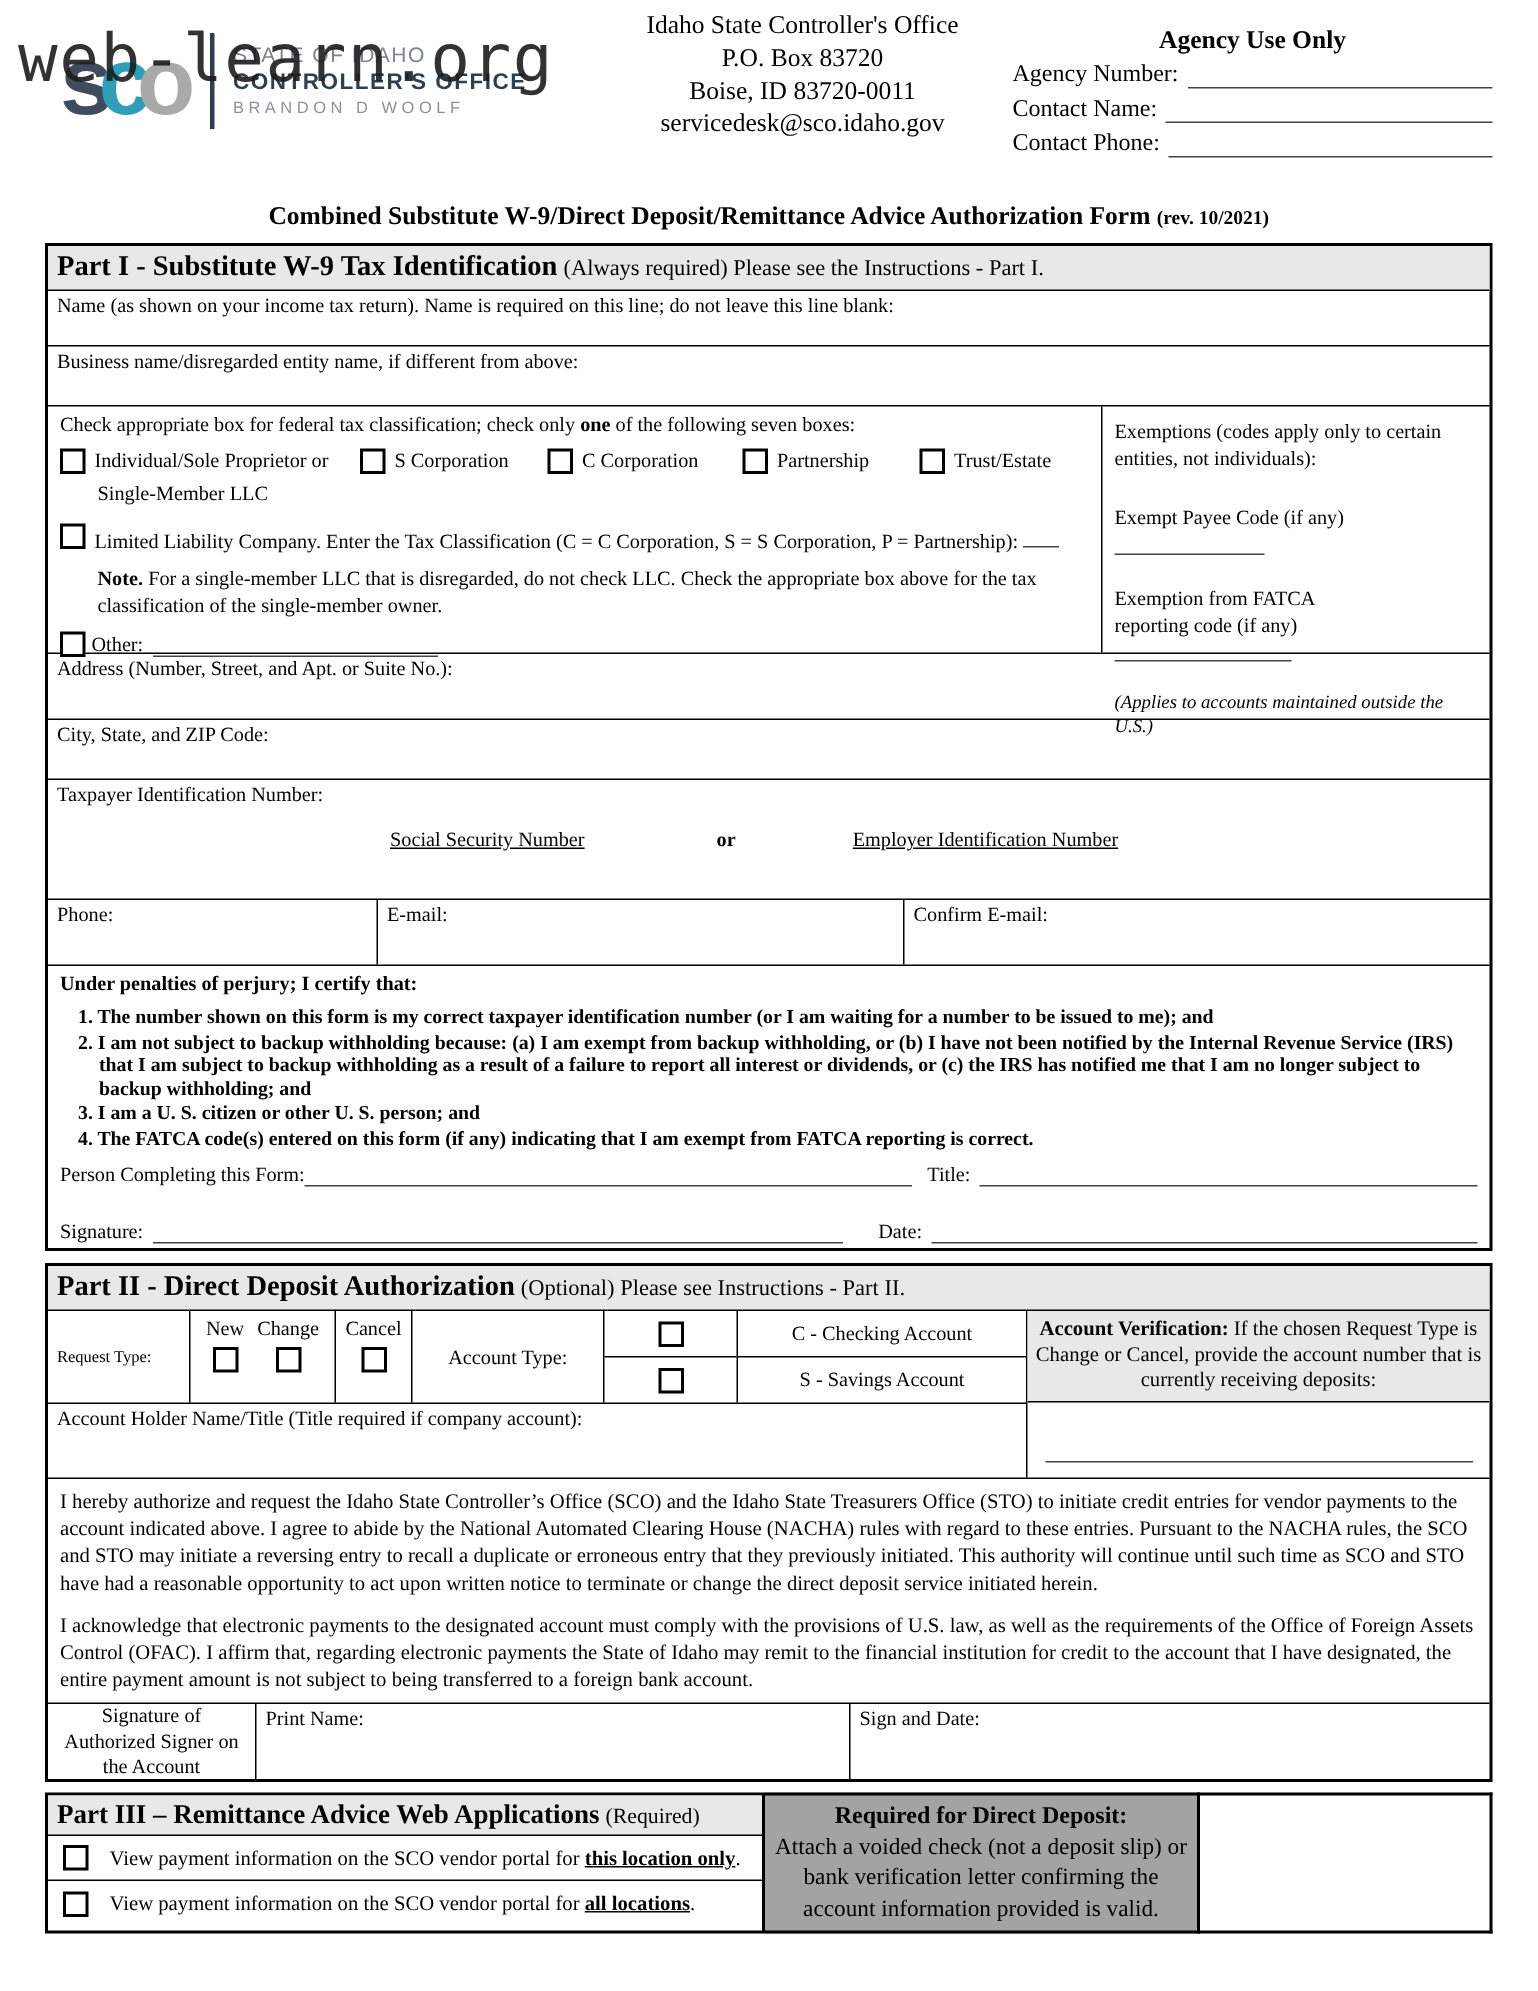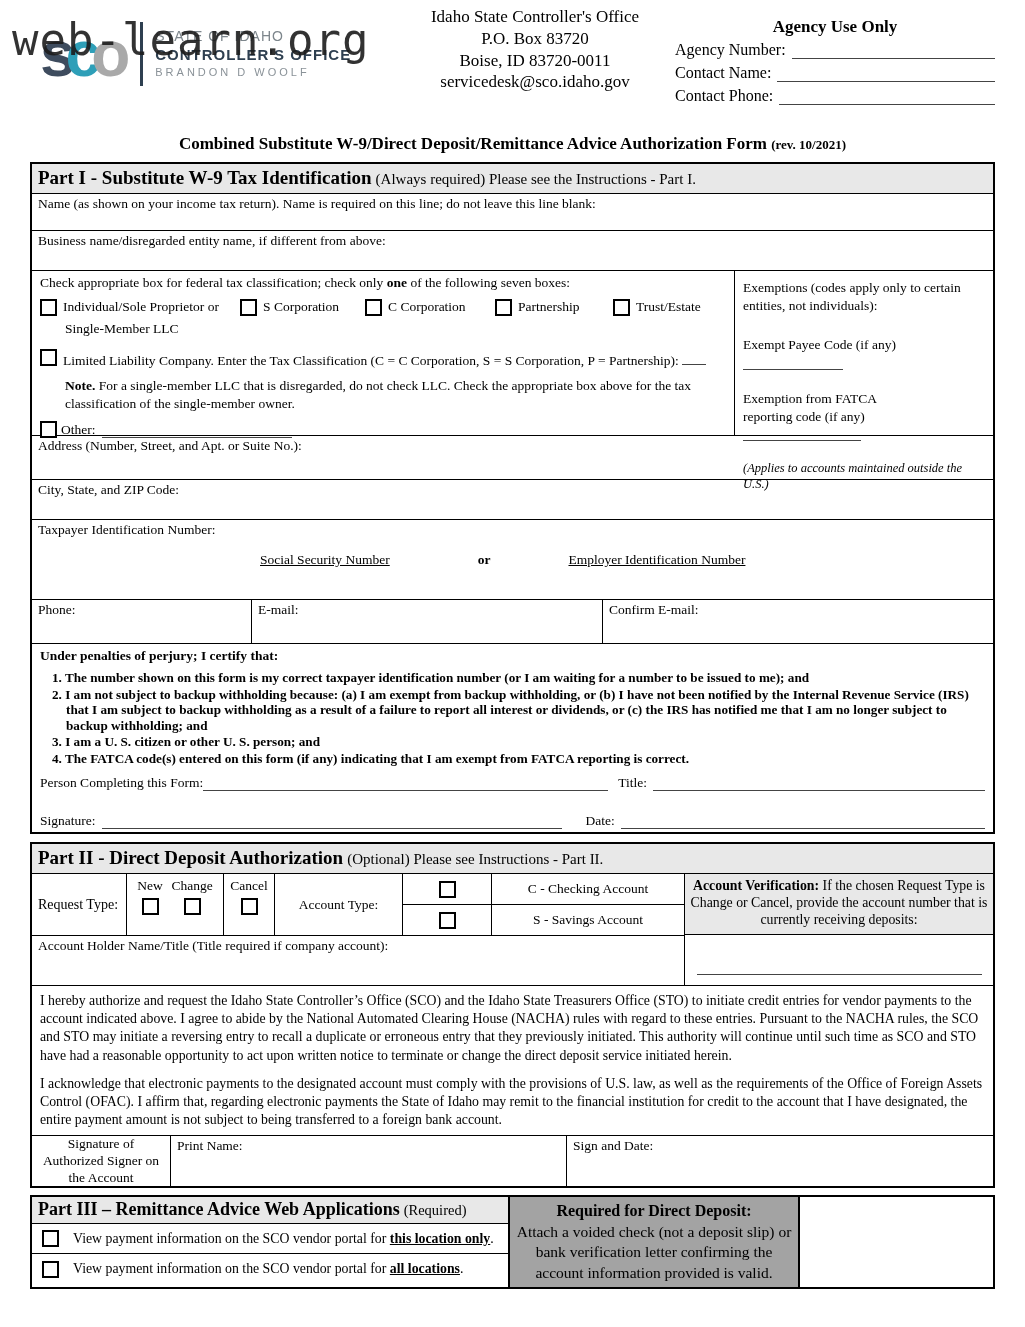--- a/index.html
+++ b/index.html
@@ -79,21 +79,21 @@
   .fill-line .lbl { white-space:nowrap; }
   .fill-line .blank { height:14px; }
 
   
   .part2 { margin-top:8px; }
   .p2-top { display:flex; padding:0; border-bottom:1.5px solid #000; }
   .p2-left { width:653px; border-right:1.5px solid #000; }
   .req-row { display:flex; height:62px; border-bottom:1.5px solid #000; }
   .req-row > div { border-right:1.5px solid #000; }
   .req-row > div:last-child { border-right:none; }
-  .req-label { width:95px; display:flex; align-items:center; padding-left:6px; font-size:14px; }
+  .req-label { width:95px; display:flex; align-items:center; padding-left:6px; font-size:11px; }
   .nc-cell { width:97px; display:flex; justify-content:space-around; padding:4px 6px; }
   .nc-col { display:flex; flex-direction:column; align-items:center; font-size:13.5px; gap:4px; }
   .cancel-cell { width:51px; display:flex; flex-direction:column; align-items:center; font-size:13.5px; padding:4px 0; gap:4px; }
   .acct-label { width:128px; display:flex; align-items:center; justify-content:center; font-size:13.5px; }
   .acct-boxes { width:89px; display:flex; flex-direction:column; }
   .acct-boxes .half { flex:1; display:flex; align-items:center; justify-content:center; }
   .acct-boxes .half:first-child { border-bottom:1.5px solid #000; }
   .acct-names { flex:1; display:flex; flex-direction:column; font-size:13.5px; }
   .acct-names .half { flex:1; display:flex; align-items:center; justify-content:center; }
   .acct-names .half:first-child { border-bottom:1.5px solid #000; }

